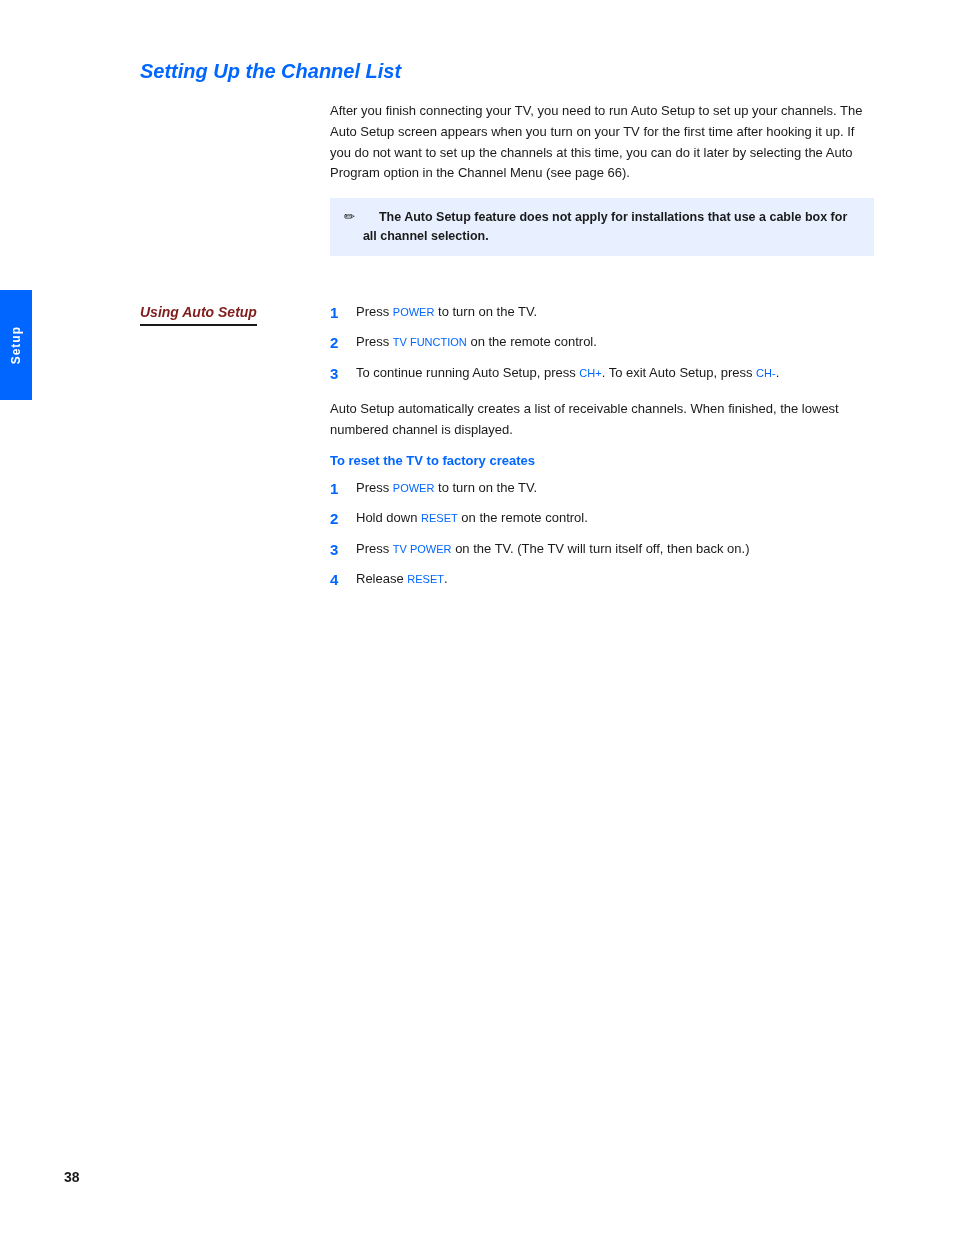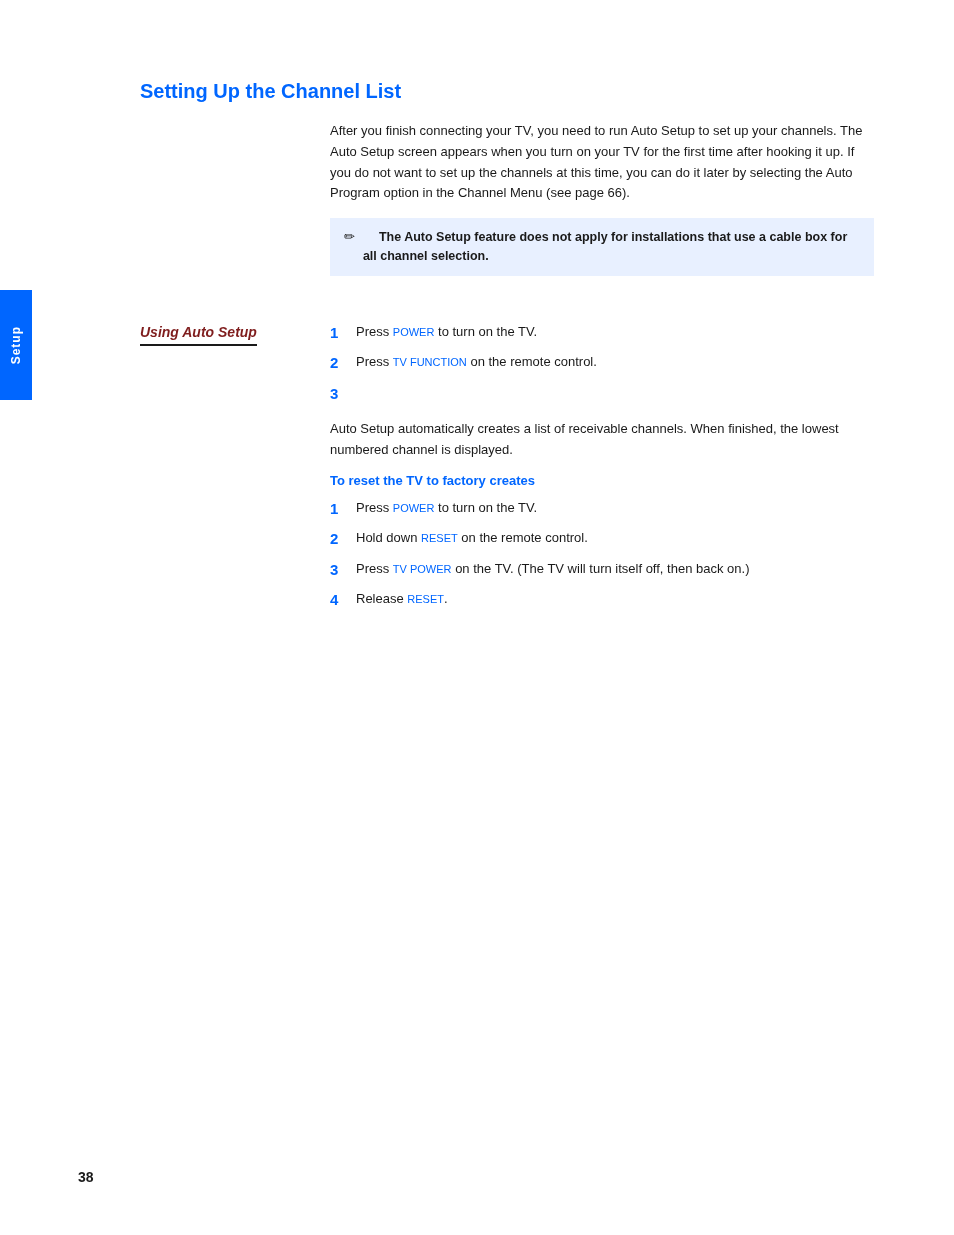--- a/index.html
+++ b/index.html
@@ -45,33 +45,33 @@
       font-weight: bold;
       writing-mode: vertical-rl;
       transform: rotate(180deg);
       letter-spacing: 1px;
     }
 
     
     .page-number {
       position: absolute;
       bottom: 50px;
-      left: 78px;
+      left: 64px;
       font-size: 14px;
       font-weight: bold;
       color: #1a1a1a;
     }
 
     
     .main-title {
       font-size: 20px;
       font-weight: bold;
+      font-style: italic;
       color: #0066ff;
       margin-bottom: 18px;
-      margin-top: 20px;
     }
 
     
     .content-area {
       display: flex;
       flex-direction: column;
     }
 
     .intro-section {
       margin-left: 190px;
@@ -234,20 +234,23 @@
 
           <li class="step-item">
             <span class="step-number">2</span>
             <span class="step-text">
               Press <span class="kw-blue">TV FUNCTION</span> on the remote control.
             </span>
           </li>
 
           <li class="step-item">
             <span class="step-number">3</span>
+            <span class="step-text">
+              To continue running Auto Setup, press <span class="kw-blue">CH+</span>. To exit Auto Setup, press <span class="kw-blue">CH-</span>.
+            </span>
           </li>
         </ol>
 
         <p class="auto-setup-desc">Auto Setup automatically creates a list of receivable channels. When finished, the lowest numbered channel is displayed.</p>
 
         <div class="reset-section">
           <p class="reset-title">To reset the TV to factory creates</p>
 
           <ol class="steps-list">
 

